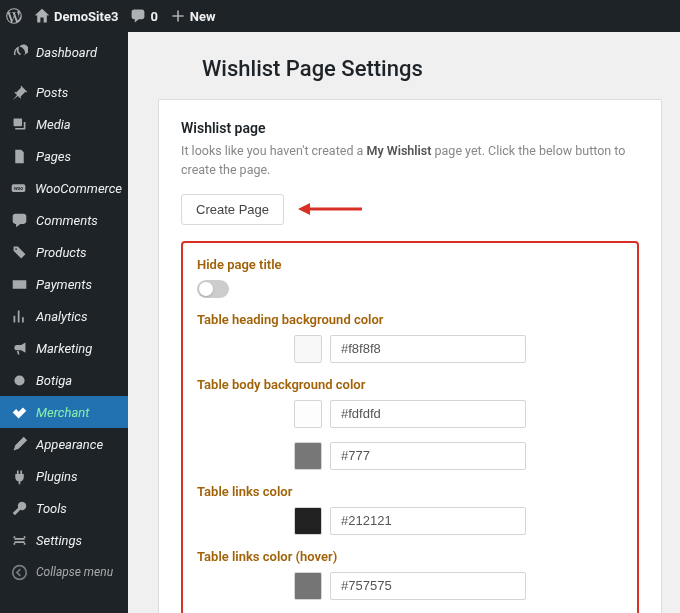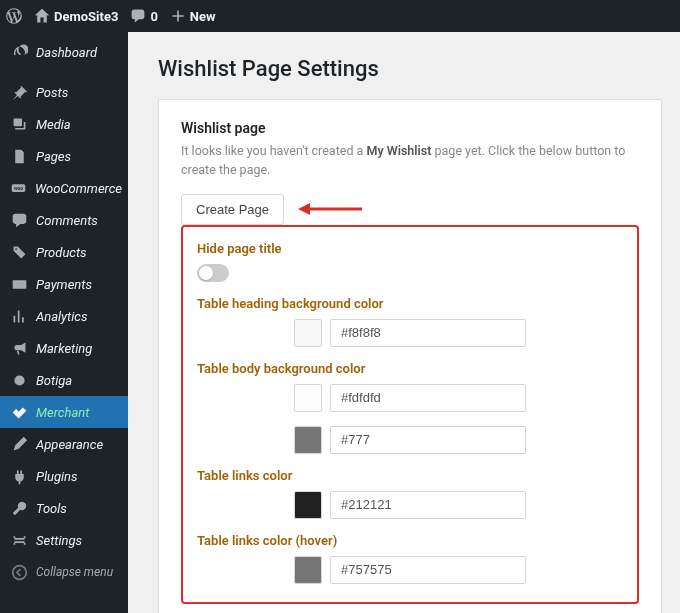--- a/index.html
+++ b/index.html
@@ -55,31 +55,31 @@
     border:8px solid transparent; border-right-color:#f0f0f1;
   }
   .menu-item.collapse { color:#a7aaad; font-size:12px;}
   .menu-item.collapse svg{ fill:#777c81;}
   .content {
     flex:1;
     background:#f0f0f1;
     padding: 24px 18px 0 30px;
     overflow:auto;
   }
-  h1.page-title { font-size:22px; font-weight:500; color:#1d2327; margin-bottom:18px; }
+  h1.page-title { font-size:22px; font-weight:500; color:#1d2327; margin-bottom:18px;margin-left:44px; }
   .panel {
     background:#fff;
     border:1px solid #dcdcde;
     padding:20px 22px;
     border-radius:2px;
   }
   .panel h3 { font-size:14px; font-weight:600; color:#1d2327; margin-bottom:6px;}
   .page-note { font-size: 12.5px; color:#888; margin-bottom:14px; line-height:1.5;}
   .page-note b{ color:#555; font-weight:600;}
-  .create-row{ display:flex; align-items:center; gap:14px; }
+  .create-row{ display:flex; align-items:center; gap:14px; margin-bottom:16px;}
   .button {
     background:#fff; border:1px solid #d8d8d8; color:#444; font-size:13px;
     padding:7px 14px; border-radius:3px; cursor:pointer; font-weight:500;
   }
   .red-arrow{ width:64px; height:14px; }
   .redbox{ border:2px solid #d93025; border-radius:4px; padding:14px 14px 18px; }
   .field{ margin-bottom:14px; }
   .field:last-child{ margin-bottom:0;}
   .field-label{ font-size:13px; font-weight:600; color:#a16207; display:block; margin-bottom:8px;}
   .toggle{

